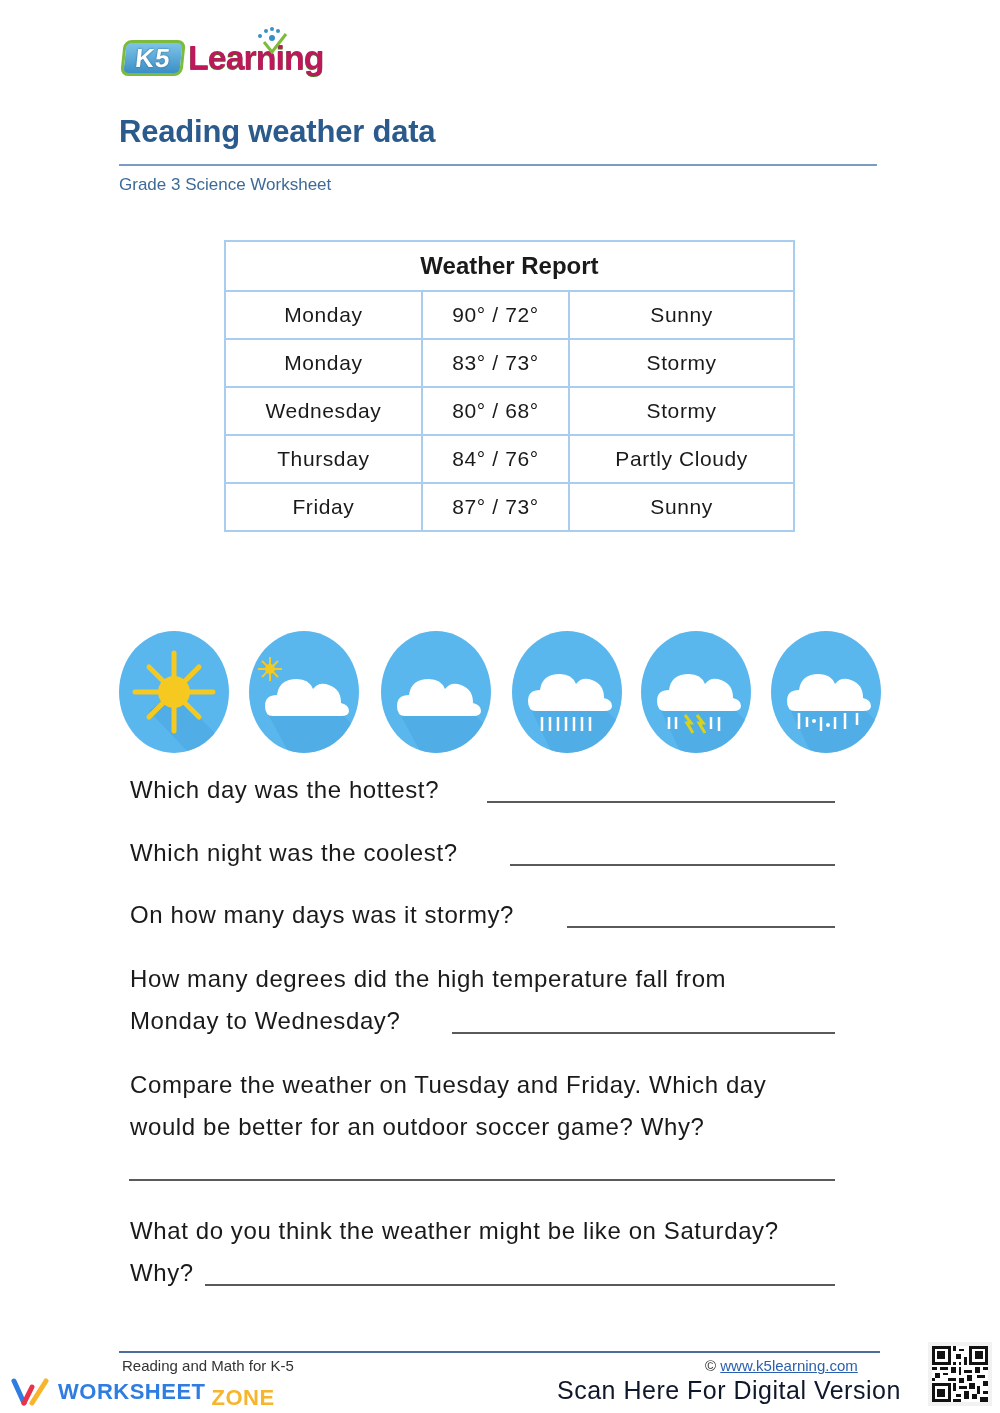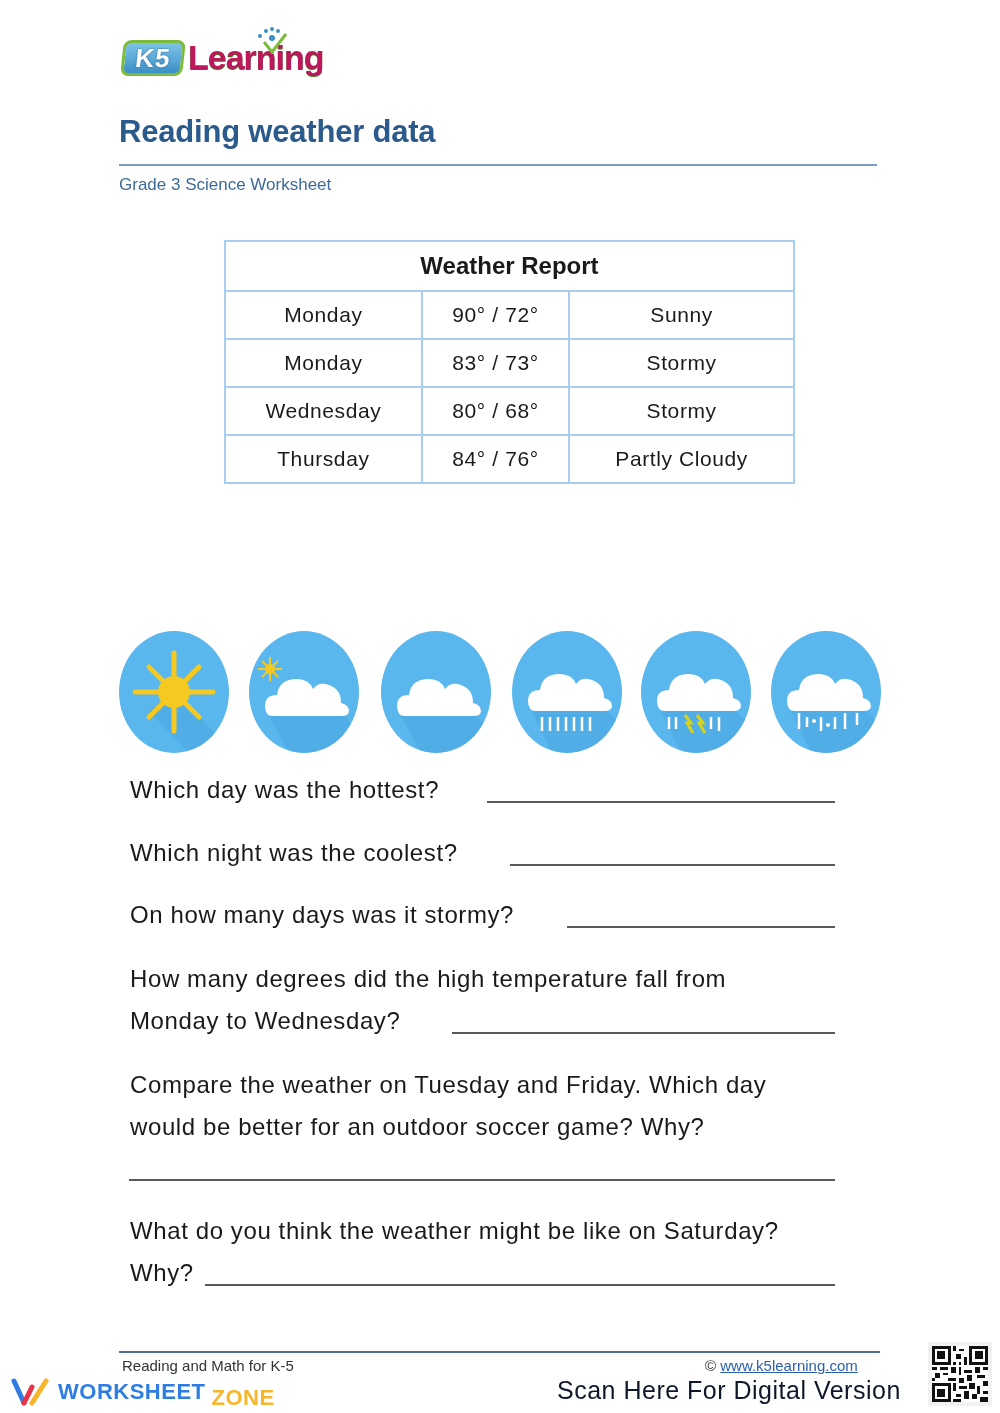--- a/index.html
+++ b/index.html
@@ -96,20 +96,25 @@
   </tr>
   <tr>
     <td>Wednesday</td>
     <td>80° / 68°</td>
     <td>Stormy</td>
   </tr>
   <tr>
     <td>Thursday</td>
     <td>84° / 76°</td>
     <td>Partly Cloudy</td>
+  </tr>
+  <tr>
+    <td>Friday</td>
+    <td>87° / 73°</td>
+    <td>Sunny</td>
   </tr>
 </tbody>
   </table>
 
 <div class="icons">
 
   <div class="icon-circle" style="left:0px;">
     <svg viewBox="0 0 110 122">
       <path d="M55 61 L110 116 L110 122 L70 122 L30 80 Z" fill="#4aa6e0" opacity="0.6"></path>
       <g stroke="#f5c91f" stroke-width="5" stroke-linecap="round">

